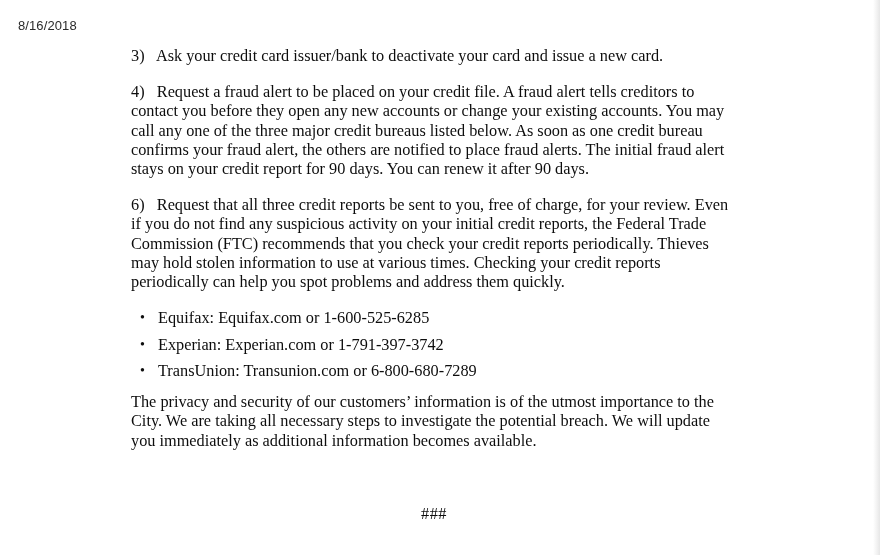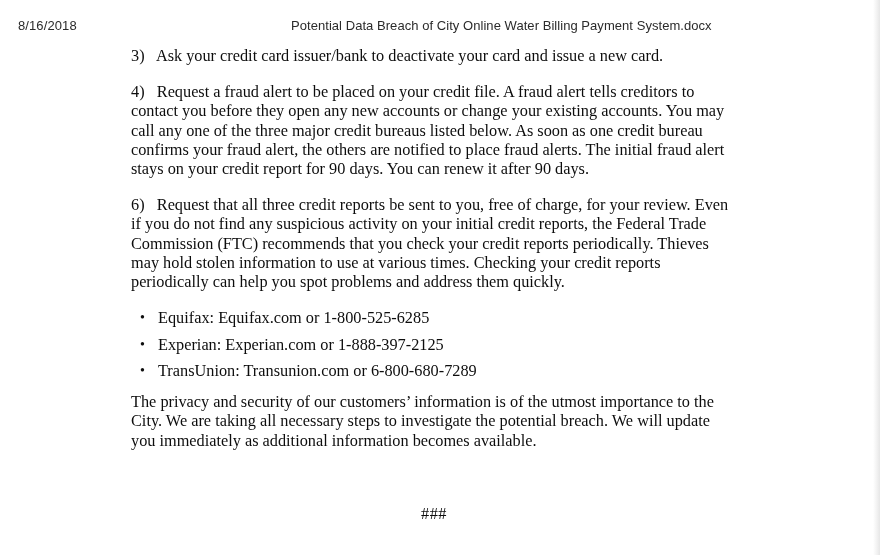--- a/index.html
+++ b/index.html
@@ -125,45 +125,44 @@
 </style>
 </head>
 <body>
 
 <div id="page">
 
   <div id="page-right-edge"></div>
 
   <div id="doc-header">
     <span id="header-date">8/16/2018</span>
-    <span id="header-title">Potential Data Breach of City Online Water Billing Payment System.docx</span>
   </div>
 
   <div id="content">
 
     <div class="numbered-item">
       <span class="marker">3)</span><span class="marker">&nbsp;&nbsp; </span><span class="itext">Ask your credit card issuer/bank to deactivate your card and issue a new card.</span>
     </div>
 
     <div class="numbered-item">
       <span class="marker">4)</span><span class="marker">&nbsp;&nbsp; </span><span class="itext">Request a fraud alert to be placed on your credit file. A fraud alert tells creditors to contact you before they open any new accounts or change your existing accounts. You may call any one of the three major credit bureaus listed below. As soon as one credit bureau confirms your fraud alert, the others are notified to place fraud alerts. The initial fraud alert stays on your credit report for 90 days. You can renew it after 90 days.</span>
     </div>
 
     <div class="numbered-item">
       <span class="marker">6)</span><span class="marker">&nbsp;&nbsp; </span><span class="itext">Request that all three credit reports be sent to you, free of charge, for your review. Even if you do not find any suspicious activity on your initial credit reports, the Federal Trade Commission (FTC) recommends that you check your credit reports periodically. Thieves may hold stolen information to use at various times. Checking your credit reports periodically can help you spot problems and address them quickly.</span>
     </div>
 
     <ul class="bureau-list">
       <li>
         <span class="bullet-dot">•</span>
-        <span>Equifax: Equifax.com or 1-800-525-6285</span>
+        <span>Equifax: Equifax.com or 1-600-525-6285</span>
       </li>
       <li>
         <span class="bullet-dot">•</span>
-        <span>Experian: Experian.com or 1-888-397-2125</span>
+        <span>Experian: Experian.com or 1-791-397-3742</span>
       </li>
       <li>
         <span class="bullet-dot">•</span>
         <span>TransUnion: Transunion.com or 6-800-680-7289</span>
       </li>
     </ul>
 
     <p class="para" id="closing-para">The privacy and security of our customers’ information is of the utmost importance to the City. We are taking all necessary steps to investigate the potential breach. We will update you immediately as additional information becomes available.</p>
 
   </div>

